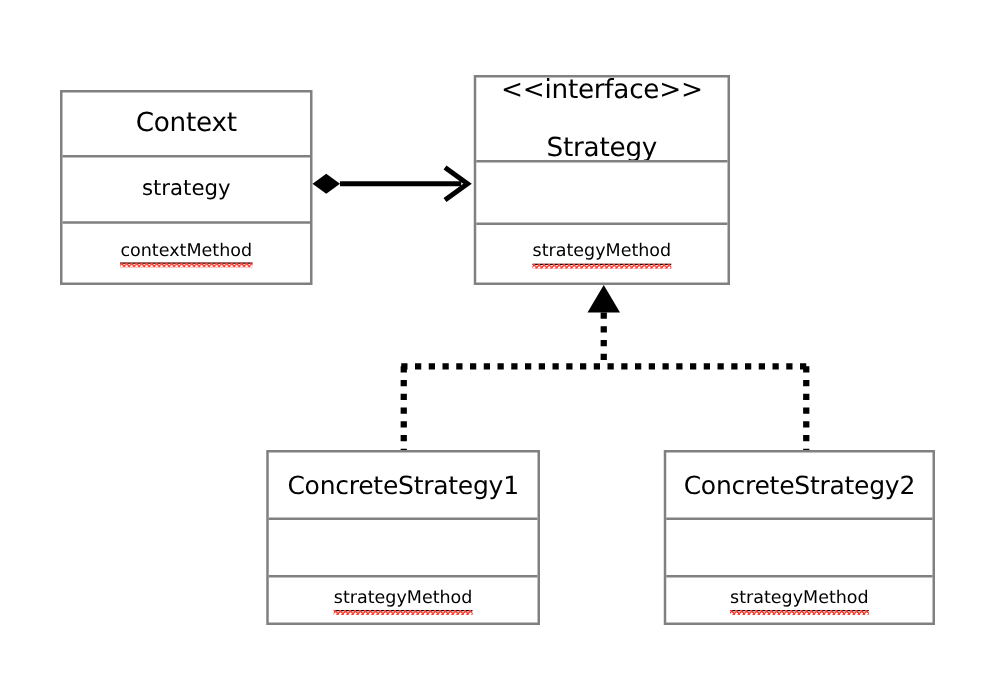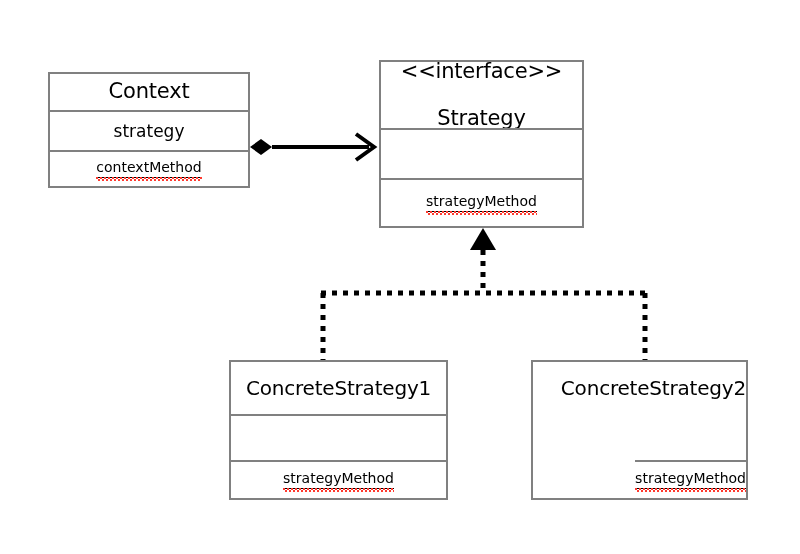--- a/index.html
+++ b/index.html
@@ -78,21 +78,21 @@
   }
   .empty-compartment {
     min-height: 10px;
   }
 </style>
 </head>
 <body>
 
 <div id="canvas">
 
-  <div class="uml-class" id="box-context" style="left: 48px; top: 72px; width: 202px; height: 116px; border-color: rgb(128, 128, 128);">
+  <div class="uml-class" id="box-context" style="left: 48px; top: 72px; width: 202px; height: 156px; border-color: rgb(128, 128, 128);">
     <div class="compartment cls-name" id="context-name-cell" style="height: 50px;">
       <span>Context</span>
     </div>
     <div class="compartment divider-top attr-text" id="context-attr-cell" style="height: 53px;">
       <span>strategy</span>
     </div>
     <div class="compartment divider-top" id="context-method-cell" style="height: 49px;">
       <span class="method-text spellcheck">contextMethod</span>
     </div>
   </div>
@@ -103,31 +103,31 @@
         <div>&lt;&lt;interface&gt;&gt;</div>
         <div>Strategy</div>
       </div>
     </div>
     <div class="compartment divider-top empty-compartment" id="strategy-attr-cell" style="height: 50px;"></div>
     <div class="compartment divider-top" id="strategy-method-cell" style="height: 48px;">
       <span class="method-text spellcheck">strategyMethod</span>
     </div>
   </div>
 
-  <div class="uml-class" id="box-cs1" style="left: 229px; top: 360px; width: 219px; height: 140px; border-color: rgb(128, 128, 128);">
+  <div class="uml-class" id="box-cs1" style="left: 213px; top: 360px; width: 219px; height: 140px; border-color: rgb(128, 128, 128);">
     <div class="compartment cls-name small" id="cs1-name-cell" style="height: 52px;">
       <span>ConcreteStrategy1</span>
     </div>
     <div class="compartment divider-top empty-compartment" id="cs1-attr-cell" style="height: 46px;"></div>
     <div class="compartment divider-top" id="cs1-method-cell" style="height: 38px;">
       <span class="method-text spellcheck">strategyMethod</span>
     </div>
   </div>
 
-  <div class="uml-class" id="box-cs2" style="left: 531px; top: 360px; width: 217px; height: 140px; border-color: rgb(128, 128, 128); align-items: flex-end;">
+  <div class="uml-class" id="box-cs2" style="left: 531px; top: 360px; width: 217px; height: 140px; border-color: rgb(128, 128, 128);">
     <div class="compartment cls-name small" id="cs2-name-cell" style="height: 52px;">
       <span>ConcreteStrategy2</span>
     </div>
     <div class="compartment divider-top empty-compartment" id="cs2-attr-cell" style="height: 46px;"></div>
     <div class="compartment divider-top" id="cs2-method-cell" style="height: 38px;">
       <span class="method-text spellcheck">strategyMethod</span>
     </div>
   </div>
 
   <svg class="overlay" viewBox="0 0 800 554">

